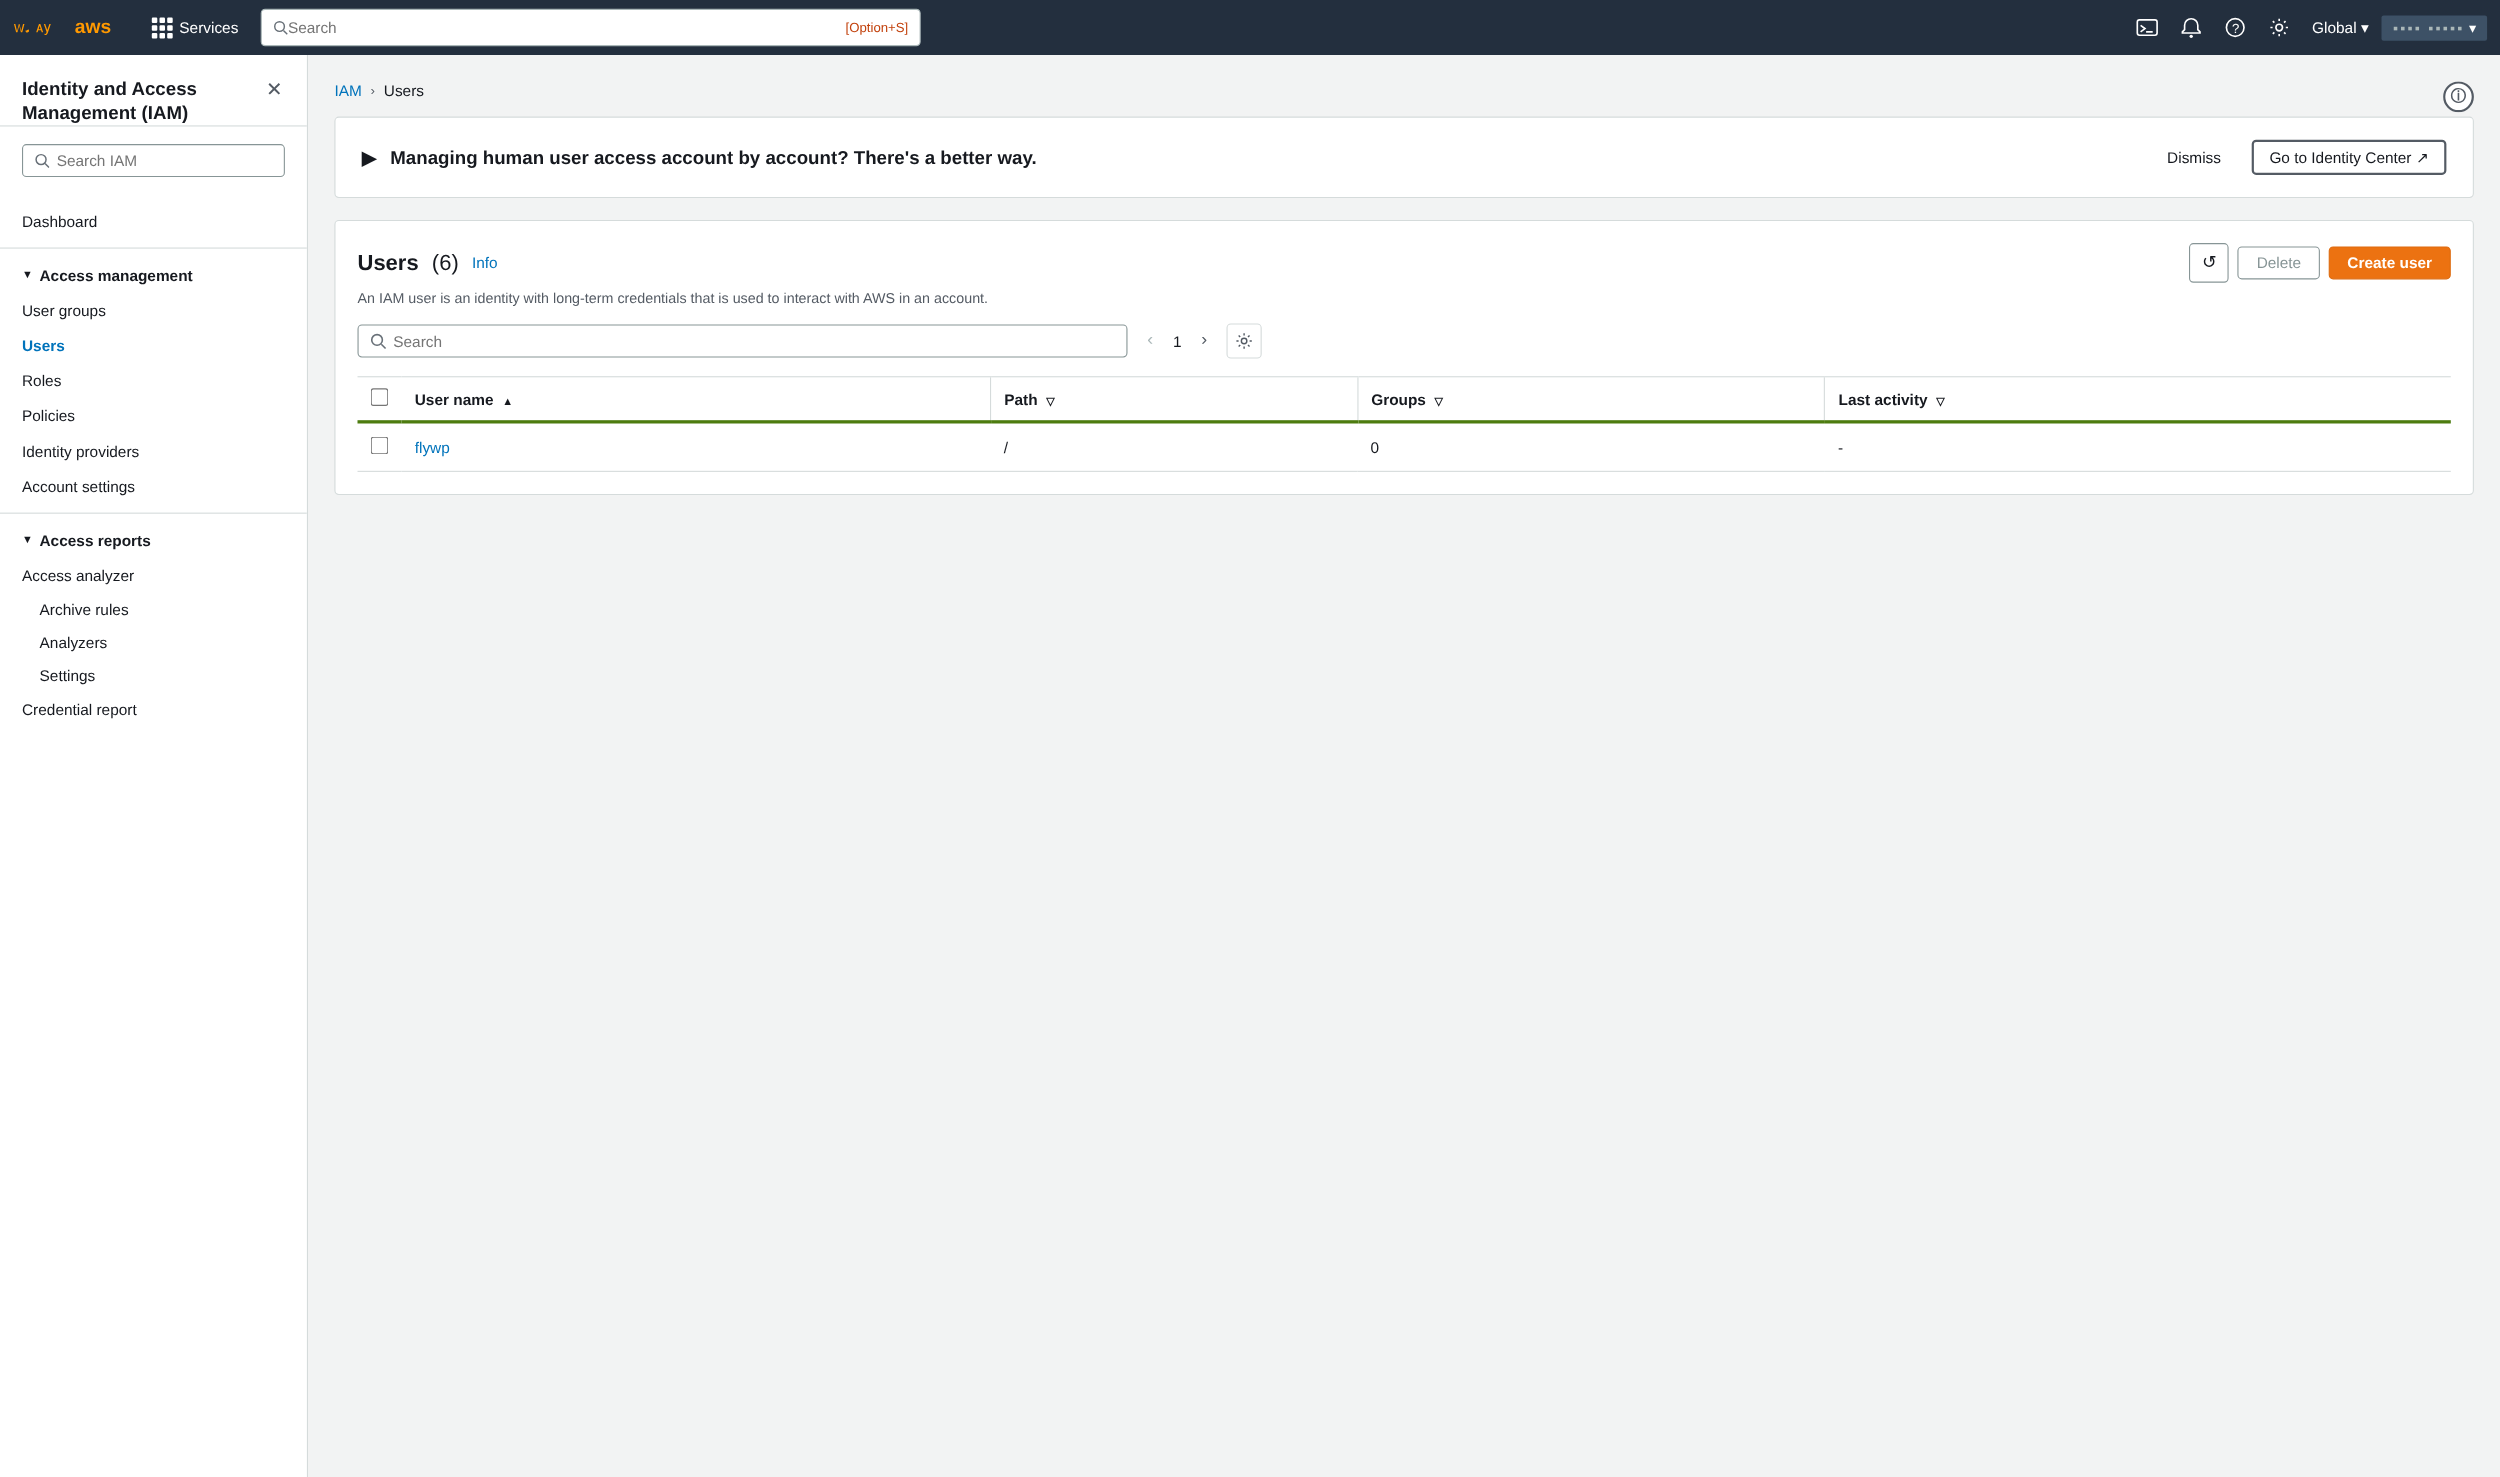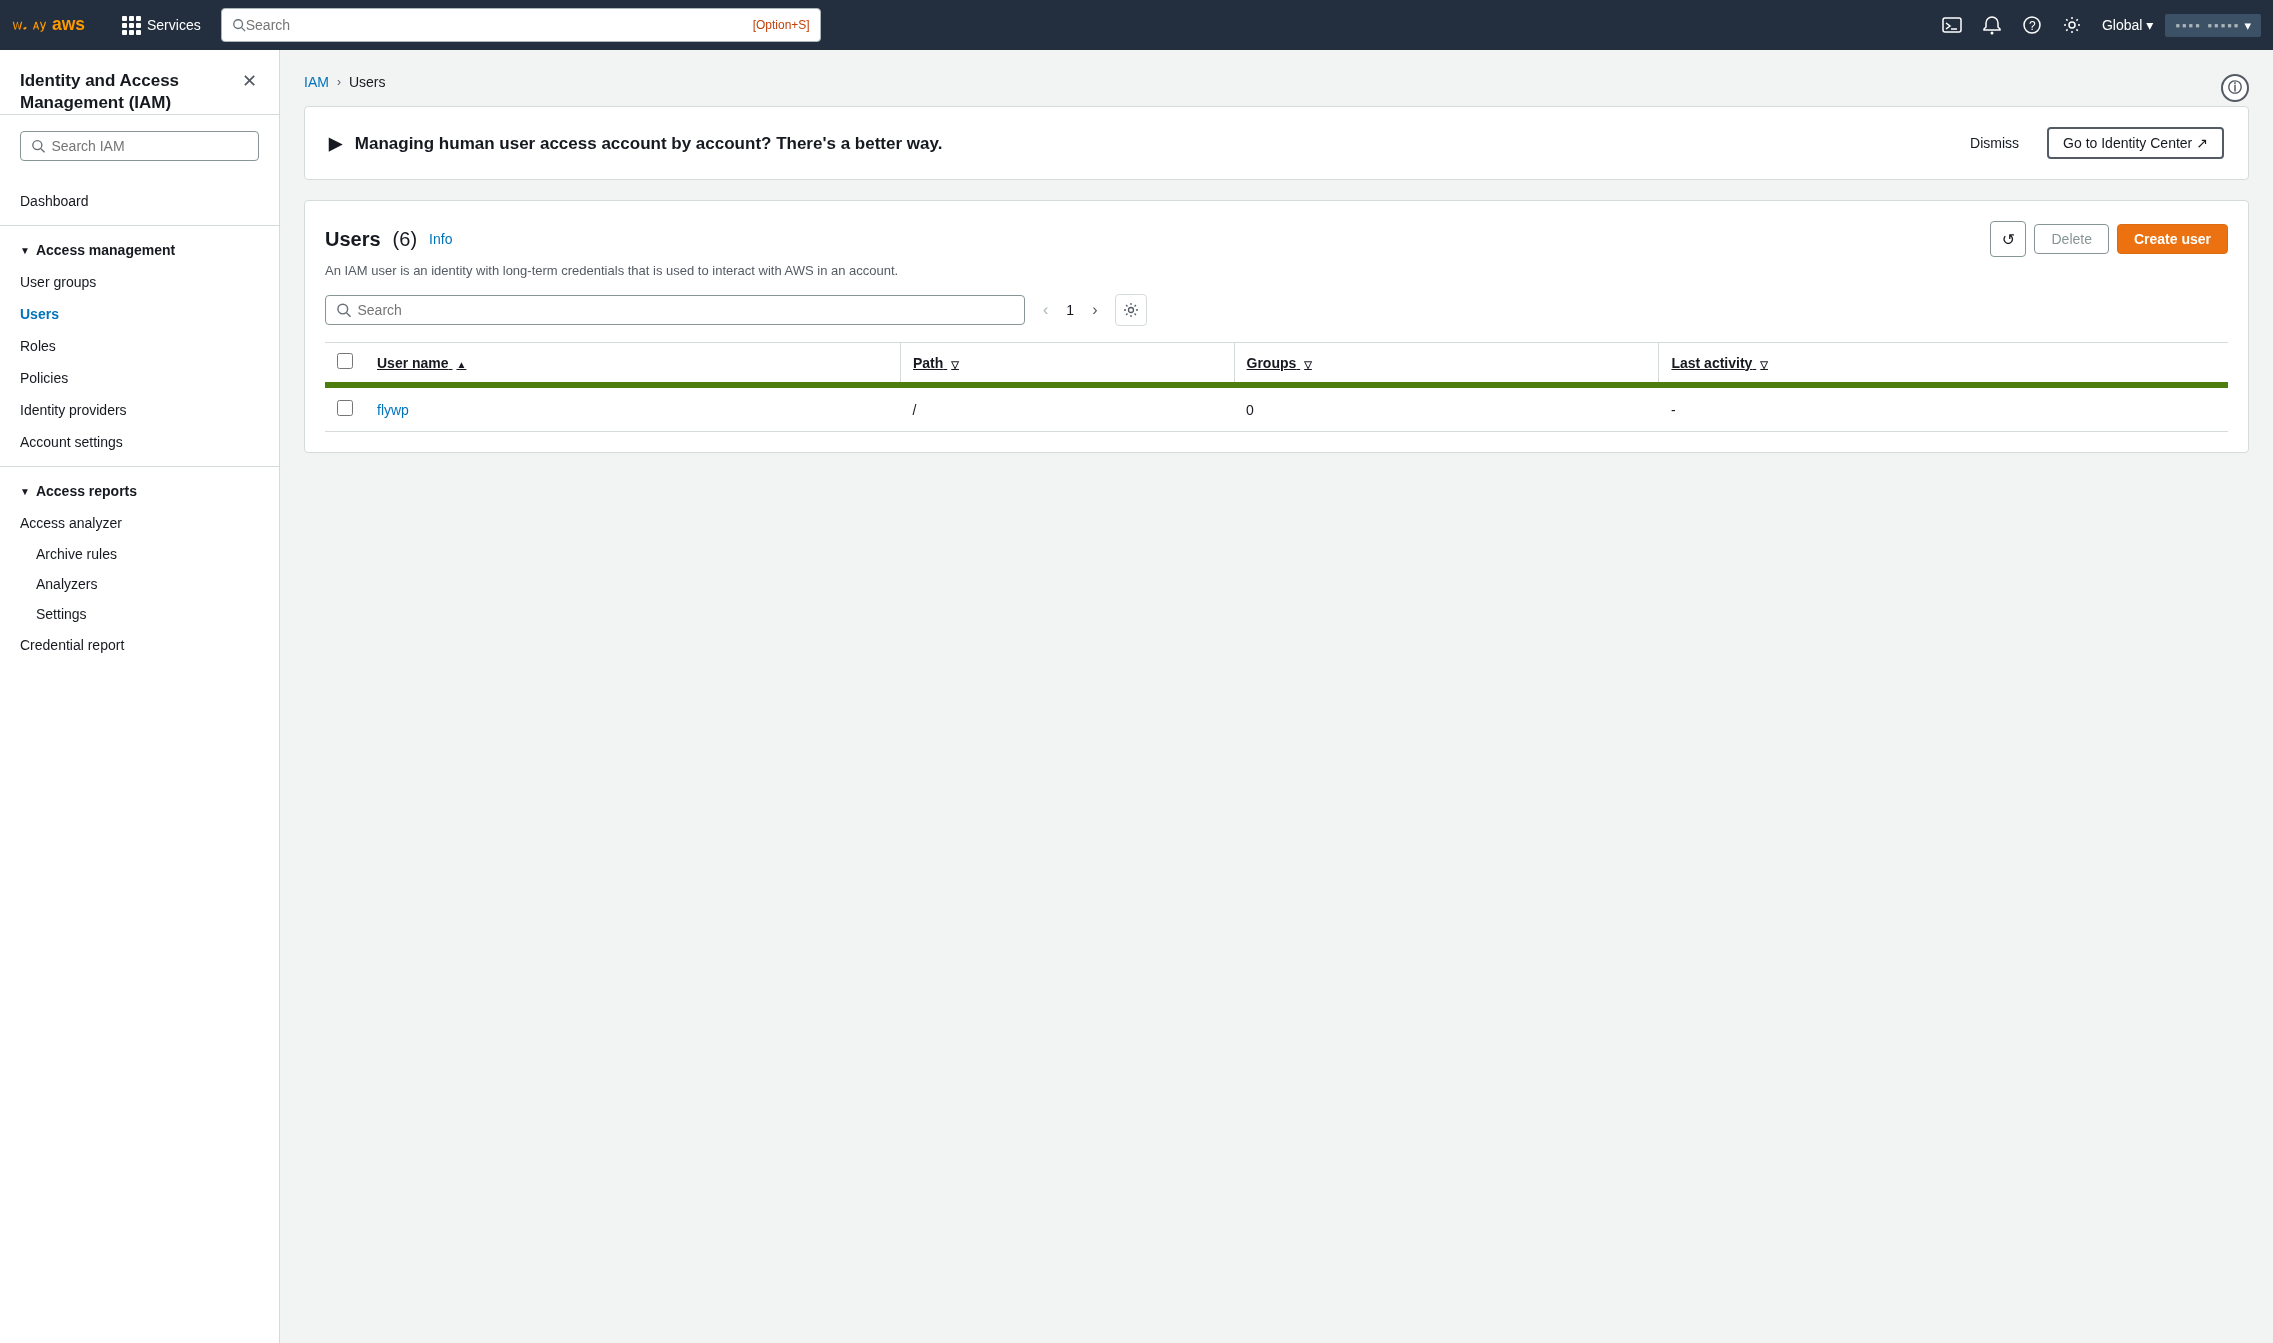--- a/index.html
+++ b/index.html
@@ -3,21 +3,21 @@
   <meta charset="utf-8">
   <style>
     * { box-sizing: border-box; margin: 0; padding: 0; }
     body { font-family: "Amazon Ember", "Helvetica Neue", Arial, sans-serif; font-size: 14px; background: #f2f3f3; color: #16191f; }
 
     
     .top-nav {
       display: flex; align-items: center; background: #232f3e; height: 50px;
       padding: 0 12px; gap: 12px; position: fixed; top: 0; left: 0; right: 0; z-index: 100;
     }
-    .aws-logo { display: flex; align-items: flex-start; gap: 2px; }
+    .aws-logo { display: flex; align-items: flex-start; gap: 18px; }
     .aws-logo-icon { width: 38px; height: 24px; }
     .services-btn {
       display: flex; align-items: center; gap: 6px; color: #fff;
       background: none; border: none; cursor: pointer; font-size: 14px;
       padding: 4px 8px; border-radius: 2px;
     }
     .grid-icon { display: grid; grid-template-columns: repeat(3,5px); gap: 2px; }
     .grid-dot { width: 5px; height: 5px; background: #fff; border-radius: 1px; }
     .search-bar {
       display: flex; align-items: center; background: #fff;
@@ -163,23 +163,23 @@
     .page-num { font-size: 14px; padding: 4px 8px; }
     .settings-btn {
       background: none; border: 1px solid #d5dbdb; cursor: pointer;
       width: 32px; height: 32px; border-radius: 4px;
       display: flex; align-items: center; justify-content: center; font-size: 16px; color: #545b64;
     }
 
     
     .users-table { width: 100%; border-collapse: collapse; }
     .users-table th {
-      border-top: 1px solid #d5dbdb; border-bottom: 6px solid #4d7c0f;
+      border-top: 1px solid #d5dbdb; border-bottom: 3px solid #4d7c0f;
       padding: 10px 12px; text-align: left; font-size: 14px; font-weight: 700;
-      background: #fff; white-space: nowrap; text-decoration: underline;
+      background: #fff; white-space: nowrap;
     }
     .users-table td {
       padding: 12px 12px; border-bottom: 1px solid #d5dbdb; font-size: 14px;
     }
     .users-table th.sortable { cursor: pointer; }
     .sort-icon { font-size: 10px; margin-left: 4px; }
     .col-divider {
       border-left: 1px solid #d5dbdb; padding-left: 12px;
     }
     .checkbox-col { width: 40px; }

